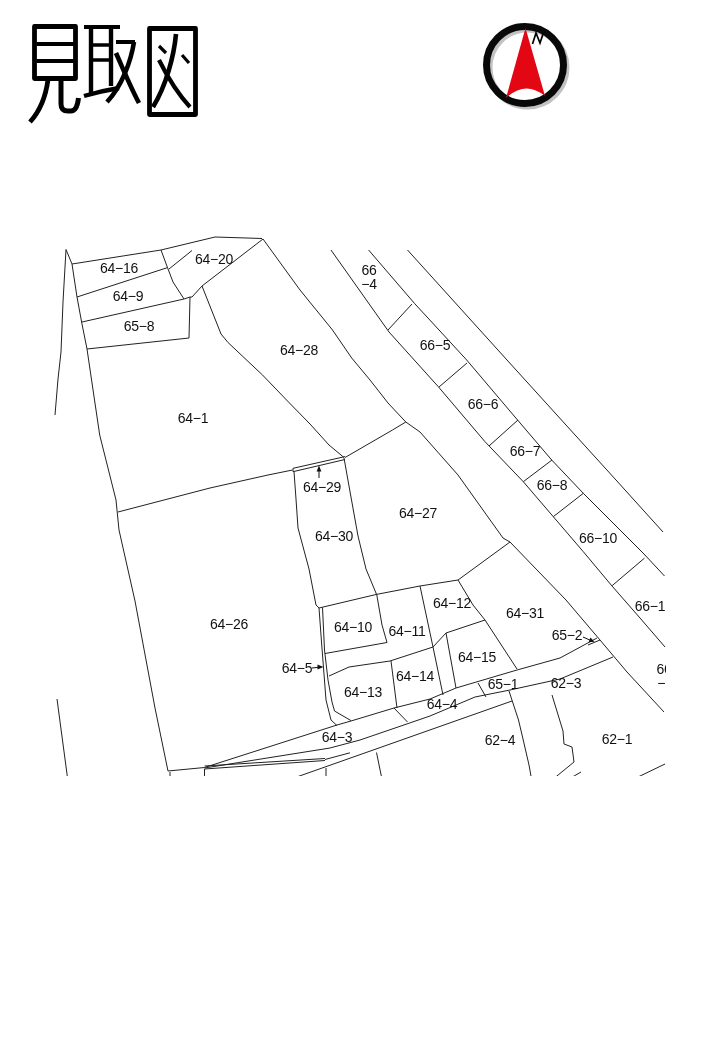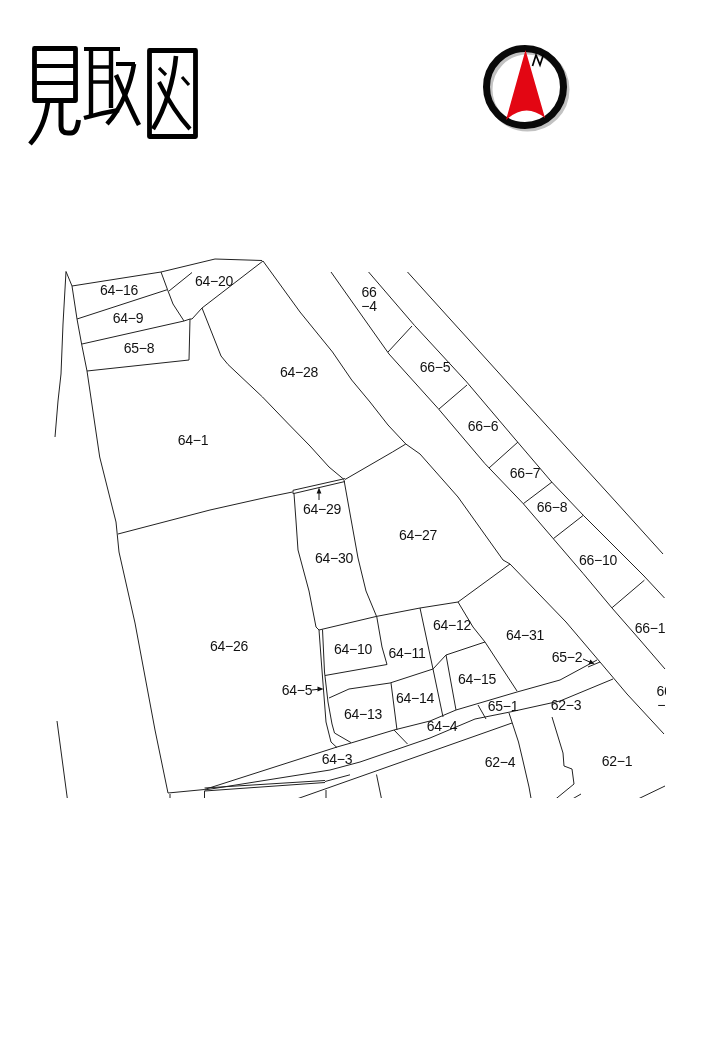--- a/index.html
+++ b/index.html
@@ -1,16 +1,16 @@
 <!DOCTYPE html>
 <html><head>
 <meta charset="utf-8">
 <style>
 html,body{margin:0;padding:0;background:#fff;}
-#page{position:relative;width:720px;height:776px;background:#ffffff;overflow:hidden;font-family:"Liberation Sans",sans-serif;margin-top:22px;}
+#page{position:relative;width:720px;height:776px;background:#ffffff;overflow:hidden;font-family:"Liberation Sans",sans-serif;}
 svg{position:absolute;left:0;top:0;}
 text{font-family:"Liberation Sans",sans-serif;font-size:14px;fill:#111;letter-spacing:-0.3px;}
 </style>
 </head>
 <body>
 <div id="page">
 <svg width="720" height="1040" viewBox="0 0 720 1040">
 <g fill="none" stroke="#222" stroke-width="1" stroke-linecap="butt" stroke-linejoin="round">
 
 <g id="title" stroke="#000">

